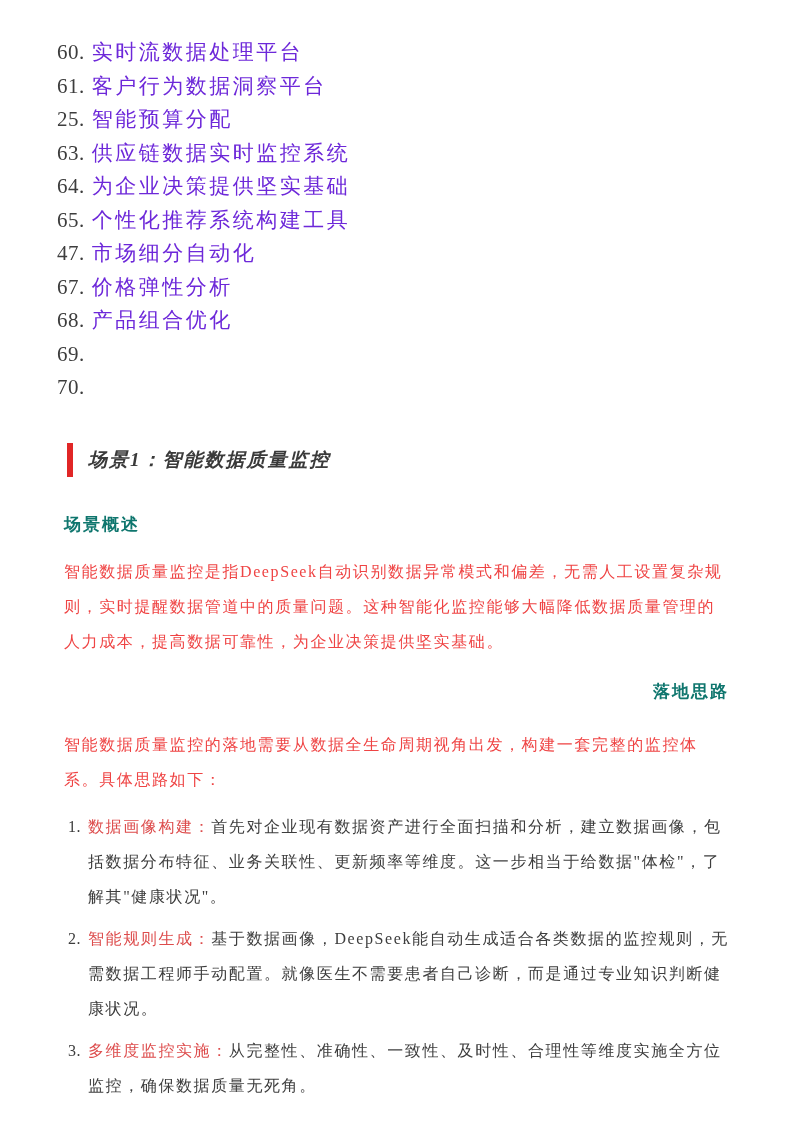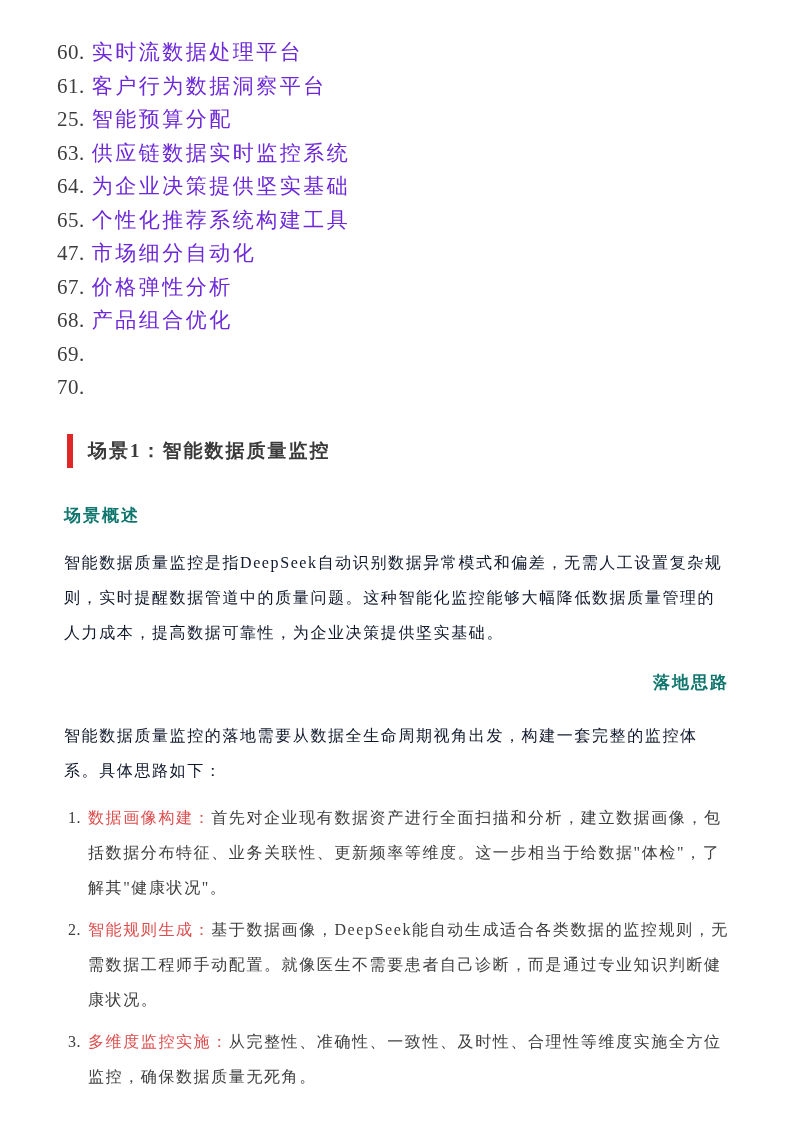--- a/index.html
+++ b/index.html
@@ -48,22 +48,23 @@
     text-underline-offset: 4px;
     text-decoration-thickness: 1px;
     letter-spacing: 2.5px;
     cursor: pointer;
   }
 
   
   .scene-heading {
     display: flex;
     align-items: stretch;
-    margin-top: 29px;
+    margin-top: 38px;
     height: 34px;
+    font-style: italic;
   }
   .accent-bar {
     width: 6px;
     background: #e12626;
     margin-left: 3px;
     margin-right: 15px;
     flex-shrink: 0;
   }
   .scene-title {
     font-size: 19px;
@@ -84,21 +85,21 @@
   }
   .sec-overview h3.sec-heading { margin-top: 36px; }
   .sec-approach h3.sec-heading { margin-top: 21px; text-align: right; }
 
   
   p.body-text {
     font-size: 16px;
     line-height: 35px;
     letter-spacing: 1.6px;
     margin: 0;
-    color: #0f172a;
+    color: #ef4444;
   }
   .sec-overview p.body-text { margin-top: 18px; }
   .sec-approach p.body-text { margin-top: 24px; }
 
   
   .step-list {
     list-style: none;
     margin: 12px 0 0 0;
     padding: 0;
   }

